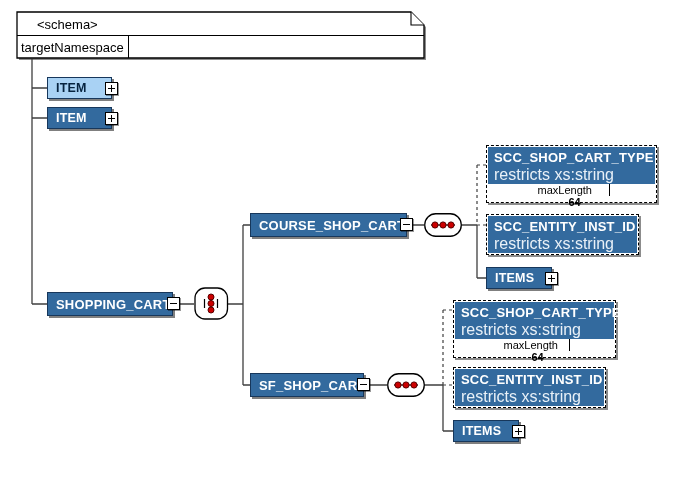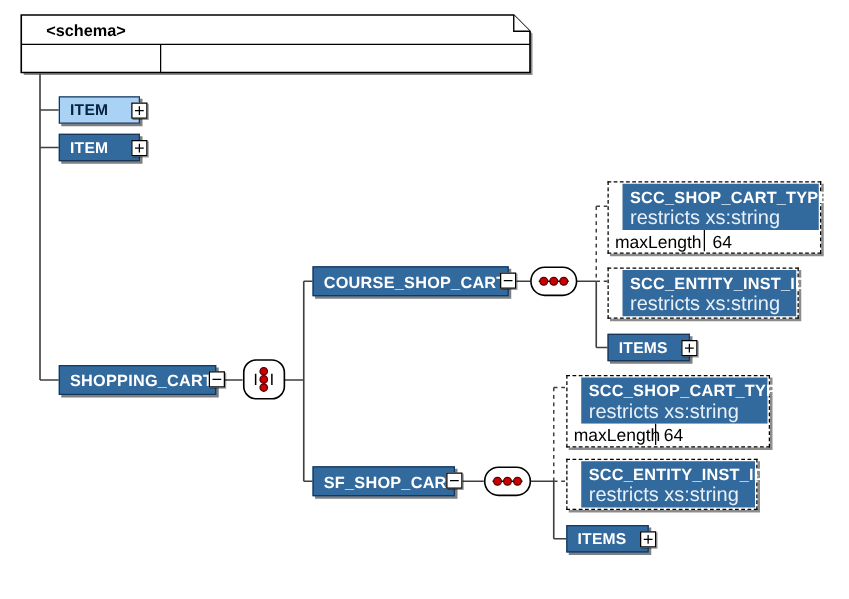--- a/index.html
+++ b/index.html
@@ -21,40 +21,40 @@
   }
   .el-dark  { background:#336A9E; color:#ffffff; }
   .el-light { background:#A9D2F4; color:#06233F; }
   .el-main  { font-size:13px; }
 
   
   .typebox {
     border:1px dashed #000000; background:#ffffff; padding:1px;
     box-shadow:2px 2px 0 rgba(0,0,0,0.45);
   }
-  .typebox .head { background:#336A9E; color:#ffffff; padding:3px 6px 0 6px; height:37px; box-sizing:border-box;margin-left:10px; }
+  .typebox .head { background:#336A9E; color:#ffffff; padding:3px 6px 0 6px; height:37px; box-sizing:border-box; }
   .typebox .title { font-weight:bold; font-size:13px; letter-spacing:0.2px; white-space:nowrap; }
   .typebox .subtitle { font-size:16px; color:#E9F1F8; margin-top:1px; white-space:nowrap; }
-  .facet { display:flex; height:17px; align-items:center; font-size:14px; color:#000; background:#fff; }
+  .facet { display:flex; height:17px; align-items:center; font-size:11px; color:#000; background:#fff;flex-direction:column; }
   .facet .fname { width:76px; padding-left:4px; border-right:1px solid #000; height:100%; display:flex; align-items:center; box-sizing:border-box; }
   .facet.narrow .fname { width:70px; }
-  .facet .fval { padding-left:6px; }
+  .facet .fval { padding-left:6px;font-weight:bold; }
 
   
   .toggle {
     position:absolute; width:13px; height:13px; background:#ffffff;
     border:1px solid #000000; box-sizing:border-box; z-index:2;
     box-shadow:1px 1px 0 rgba(0,0,0,0.4); cursor:pointer;
   }
   .toggle i { position:absolute; background:#000000; display:block; }
   .toggle .hbar { left:2px; right:2px; top:5px; height:1px; }
   .toggle .vbar { top:2px; bottom:2px; left:5px; width:1px; }
 
   
-  .schema-title { display:flex; align-items:center; font-weight:bold; font-size:13px; padding-left:20px; color:#000; }
+  .schema-title { display:flex; align-items:center; font-weight:normal; font-size:13px; padding-left:20px; color:#000; }
   .schema-cell  { display:flex; align-items:center; font-size:13px; color:#000; white-space:nowrap; }
 </style>
 </head>
 <body>
 
 <div class="canvas">
 
   <svg class="layer" width="679" height="479">
 
     <g>
@@ -93,20 +93,21 @@
     <g>
       <rect x="387.75" y="373.75" width="36.5" height="22.5" rx="11" fill="#ffffff" stroke="#000000" stroke-width="1.3"></rect>
       <path d="M394,385 L418,385" stroke="#000000" stroke-width="1.2" fill="none"></path>
       <circle cx="398" cy="385" r="3.1" fill="#CC0000" stroke="#5A0000" stroke-width="1"></circle>
       <circle cx="406" cy="385" r="3.1" fill="#CC0000" stroke="#5A0000" stroke-width="1"></circle>
       <circle cx="414" cy="385" r="3.1" fill="#CC0000" stroke="#5A0000" stroke-width="1"></circle>
     </g>
   </svg>
 
   <div class="abs schema-title" style="left:17px; top:13px; width:394px; height:22px;">&lt;schema&gt;</div>
+  <div class="abs schema-cell" style="left:17px; top:36px; width:111px; height:22px; padding-left:4px;">targetNamespace</div>
 
   <div class="abs el el-light" style="left:47px; top:77px; width:65px; height:22px;">
     <span>ITEM</span>
   </div>
   <div class="toggle" style="left:105px; top:82px;">
       <i class="hbar"></i>
       <i class="vbar"></i>
     </div>
 
   <div class="abs el el-dark" style="left:47px; top:107px; width:65px; height:22px;">

